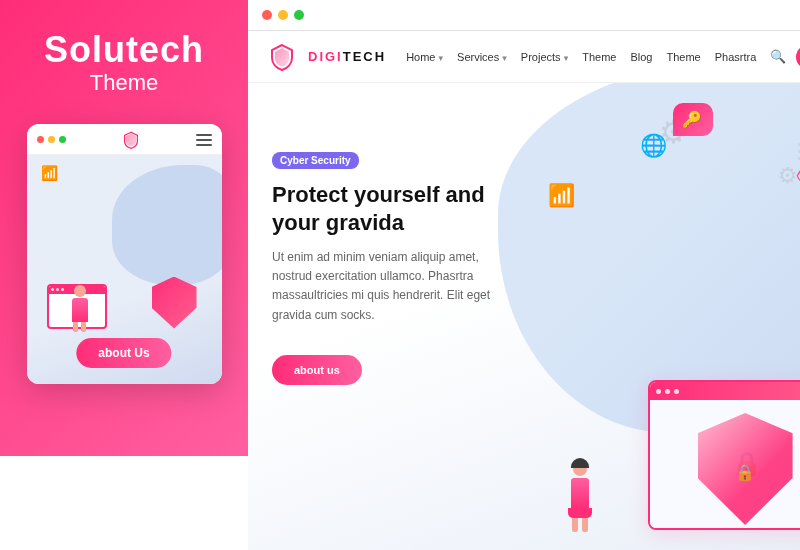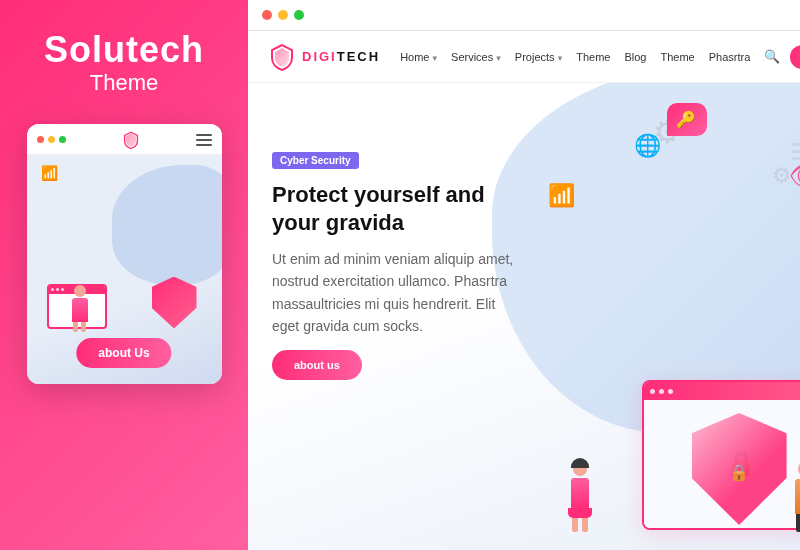--- a/index.html
+++ b/index.html
@@ -8,21 +8,21 @@
       height: 550px;
       overflow: hidden;
       font-family: 'Arial', sans-serif;
       display: flex;
     }
 
     
     .left-panel {
       width: 248px;
       min-width: 248px;
-      height: 550px;
+      height: 456px;
       background: linear-gradient(135deg, #ff2d78 0%, #ff5fa0 100%);
       display: flex;
       flex-direction: column;
       align-items: center;
       padding: 30px 20px 20px 20px;
       position: relative;
     }
     .brand-title {
       font-size: 36px;
       font-weight: 900;
@@ -204,21 +204,21 @@
       display: flex;
       align-items: center;
       padding: 0 20px;
       height: 52px;
       border-bottom: 1px solid #f0f0f0;
       gap: 0;
     }
     .nav-logo {
       display: flex;
       align-items: center;
-      gap: 6px;
+      gap: 12px;
       margin-right: 20px;
       flex-shrink: 0;
     }
     .nav-logo-shield {
       width: 28px; height: 28px;
     }
     .nav-logo-text {
       font-size: 13px;
       font-weight: 700;
       letter-spacing: 2px;
@@ -283,38 +283,38 @@
       padding: 28px 24px;
       max-width: 290px;
       z-index: 2;
       position: relative;
     }
     .hero-badge {
       background: #7b68ee;
       color: #fff;
       font-size: 10px;
       font-weight: 700;
-      border-radius: 3px;
+      border-radius: 8px;
       padding: 3px 8px;
       display: inline-block;
       margin-bottom: 12px;
       margin-top: 41px;
     }
     .hero-title {
       font-size: 22px;
       font-weight: 900;
       color: #111;
       line-height: 1.25;
       margin-bottom: 12px;
     }
     .hero-body {
-      font-size: 14px;
+      font-size: 12px;
       color: #666;
       line-height: 1.6;
-      margin-bottom: 12px;
+      margin-bottom: 30px;
     }
     .hero-about-btn {
       background: linear-gradient(90deg, #ff2d78, #ff5fa0);
       color: #fff;
       border: none;
       border-radius: 22px;
       padding: 9px 22px;
       font-size: 11px;
       font-weight: 700;
       cursor: pointer;

